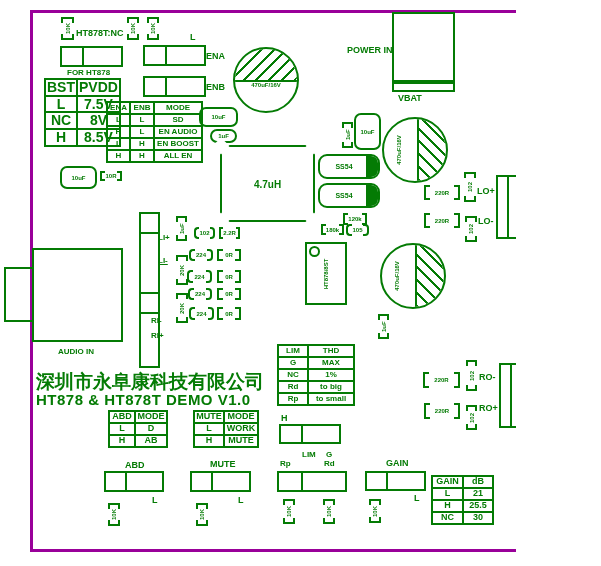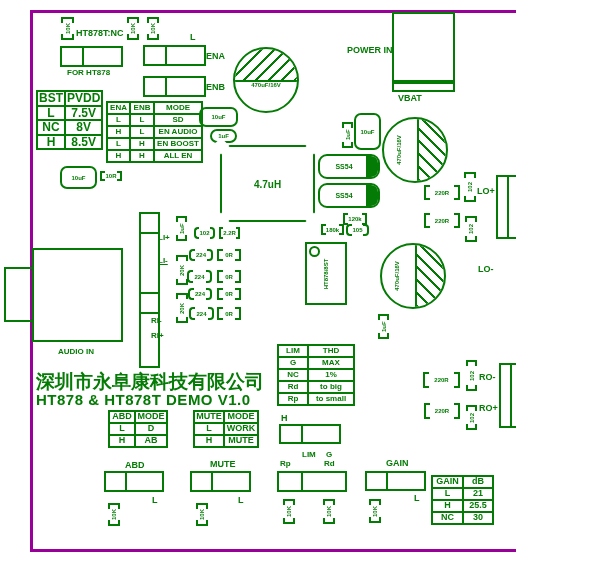--- a/index.html
+++ b/index.html
@@ -101,21 +101,21 @@
     </div>
   <div class="lbl fs9" style="left:206px;top:52px;">ENA</div>
   <div class="jmp" style="left:143px;top:76px;width:59px;height:17px;">
       <i class="c1"></i>
       <i class="c2"></i>
     </div>
   <div class="lbl fs9" style="left:206px;top:83px;">ENB</div>
 
   <div class="lbl fs8" style="left:67px;top:69px;">FOR HT878</div>
 
-  <table class="tbl" style="left:36px;top:78px;font-size:12px;margin-top:12px;">
+  <table class="tbl" style="left:44px;top:78px;font-size:14px;">
     <tbody>
         <tr>
           <td style="width:22px">BST</td>
           <td style="width:30px">PVDD</td>
         </tr>
     <tr>
           <td>L</td>
           <td>7.5V</td>
         </tr>
     <tr>
@@ -343,21 +343,21 @@
   <div class="rh" style="left:424px;top:213px;width:36px;height:15px;">
     <i class="p pl"></i>
       <span class="v">220R</span>
       <i class="p pr"></i>
     </div>
   <div class="rv" style="left:465px;top:216px;width:12px;height:26px;">
     <i class="p pt"></i>
       <span class="v">102</span>
       <i class="p pb"></i>
     </div>
-  <div class="lbl fs9" style="left:478px;top:217px;margin-top:48px;">LO-</div>
+  <div class="lbl fs9" style="left:478px;top:217px;">LO-</div>
 
   <div class="rect" style="left:499px;top:363px;width:75px;height:61px;">
     <i class="vline" style="left:9px;top:0;bottom:0;"></i>
     </div>
   <div class="rh" style="left:423px;top:372px;width:37px;height:16px;">
     <i class="p pl"></i>
       <span class="v">220R</span>
       <i class="p pr"></i>
     </div>
   <div class="rv" style="left:466px;top:360px;width:11px;height:31px;">

